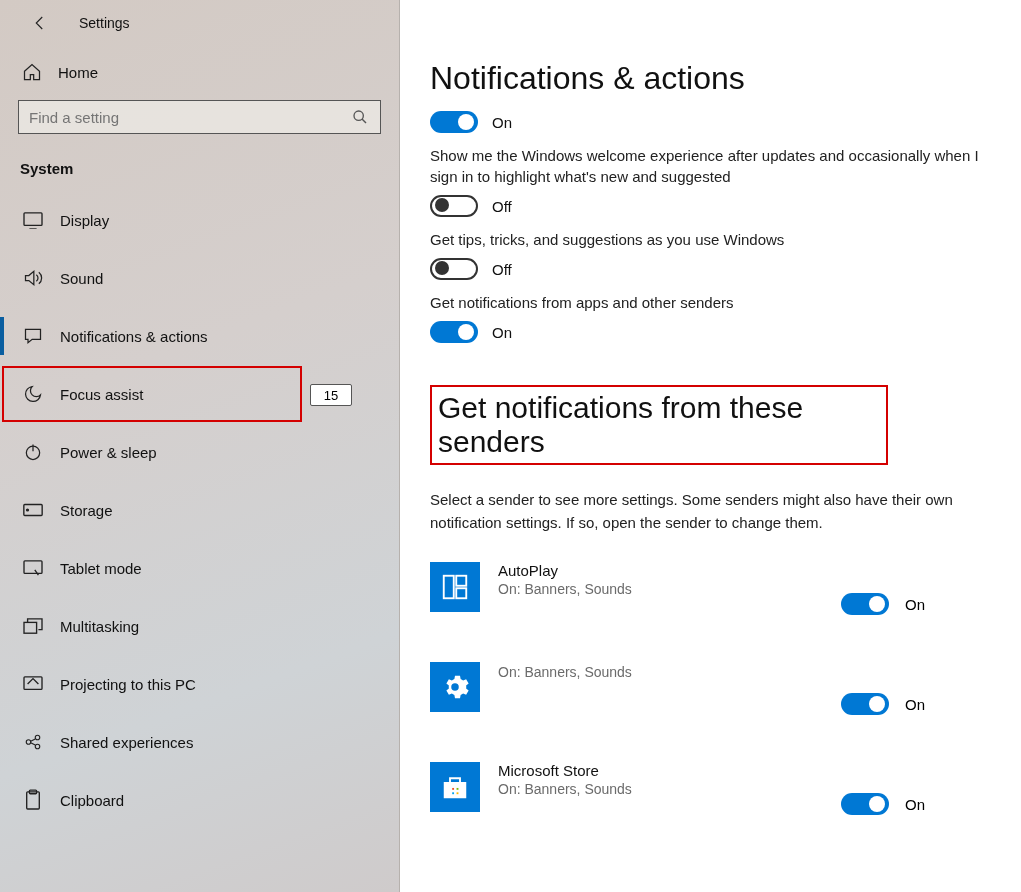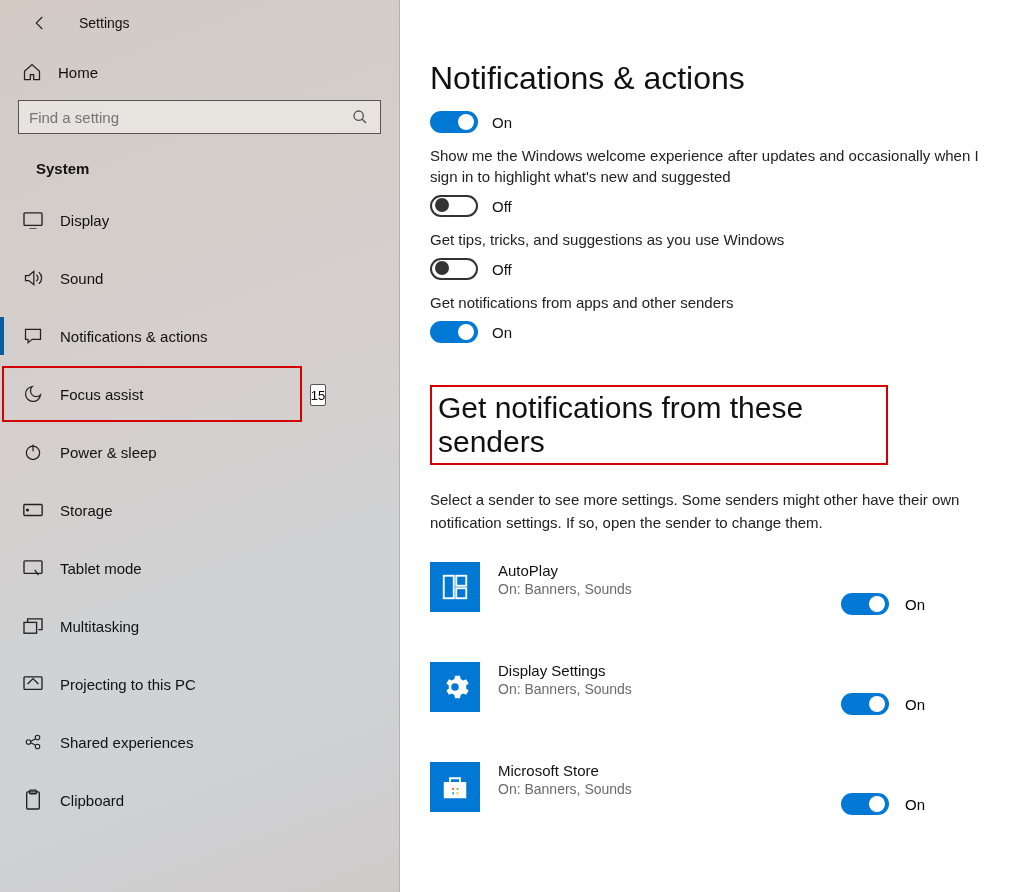--- a/index.html
+++ b/index.html
@@ -27,42 +27,42 @@
     margin: 0 18px 0 18px;
     height: 34px;
     border: 1px solid #555;
     background: rgba(235,232,228,0.8);
     display:flex; align-items:center;
     padding: 0 10px;
   }
   .search-input { flex:1; font-size: 15px; background: transparent; border:none; outline:none; color:#333;}
   .search-icon-slot { width: 20px; display:flex; justify-content:center; color:#555;}
 
-  .section-label { font-size: 15px; font-weight:600; color:#111; margin: 26px 0 14px 36px;}
+  .section-label { font-size: 15px; font-weight:600; color:#111; margin: 26px 0 14px 20px;}
 
   .nav-item {
     display:flex; align-items:center;
     height: 58px;
     padding-left: 20px;
     cursor:pointer;
     position:relative;
   }
   .nav-item .icon-slot { width: 26px; display:flex; justify-content:center; color:#222;}
   .nav-item .nav-label { margin-left: 14px; font-size:15px; color:#111; }
   .nav-item.active::before {
     content:"";
     position:absolute; left:0; top:10px; bottom:10px; width:4px; background:#0a5ea0;
   }
 
   .nav-highlight {
     position:absolute; left:2px; top:366px; width:300px; height:56px;
     border:2px solid #d40000; pointer-events:none;
   }
   .nav-highlight-badge {
-    position:absolute; left:310px; top:384px; width:16px; height:22px;
+    position:absolute; left:310px; top:384px; width:42px; height:22px;
     background:#fff; border:1px solid #555; border-radius:2px;
     font-size:13px; display:flex; align-items:center; justify-content:center;
     pointer-events:none;
   }
 
   
   .main {
     flex:1; height:100%; background:#fff; padding: 60px 40px 0 30px; overflow:hidden; position:relative;
   }
   .page-title { font-size: 32px; font-weight:400; color:#111; margin-bottom: 14px;}
@@ -264,21 +264,21 @@
       <div class="toggle on">
           <div class="knob"></div>
         </div>
       <span class="toggle-label">On</span>
     </div>
 
     <div class="section-frame">
       <div class="inner">Get notifications from these senders</div>
     </div>
 
-    <div class="sub-desc">Select a sender to see more settings. Some senders might other have their own notification settings. If so, open the sender to change them.</div>
+    <div class="sub-desc">Select a sender to see more settings. Some senders might also have their own notification settings. If so, open the sender to change them.</div>
 
     
     <div class="sender-row">
       <div class="sender-icon">
         <svg width="30" height="30" viewBox="0 0 24 24" fill="none" stroke="#fff" stroke-width="1.5">
             <rect x="3" y="3" width="8" height="18"></rect>
             <rect x="13" y="3" width="8" height="8"></rect>
             <rect x="13" y="13" width="8" height="8"></rect>
           </svg>
       </div>
@@ -295,21 +295,20 @@
     </div>
 
     <div class="sender-row" style="margin-top:16px">
       <div class="sender-icon">
         <svg width="30" height="30" viewBox="0 0 24 24" fill="#fff">
             <path d="M12 8a4 4 0 100 8 4 4 0 000-8zm9 4a7 7 0 00-.1-1.2l2-1.6-2-3.4-2.4 1a7 7 0 00-2-1.2L16 3h-4l-.5 2.6a7 7 0 00-2 1.2l-2.4-1-2 3.4 2 1.6A7 7 0 007 12c0 .4 0 .8.1 1.2l-2 1.6 2 3.4 2.4-1a7 7 0 002 1.2L12 21h4l.5-2.6a7 7 0 002-1.2l2.4 1 2-3.4-2-1.6c.1-.4.1-.8.1-1.2z" fill="#fff"></path>
             <circle cx="12" cy="12" r="3" fill="#0078d4"></circle>
           </svg>
       </div>
       <div class="sender-text">
-        <div class="sender-name">Display Settings</div>
         <div class="sender-sub">On: Banners, Sounds</div>
       </div>
       <div class="sender-toggle-col">
         <div class="toggle on">
             <div class="knob"></div>
           </div>
         <span class="toggle-label">On</span>
       </div>
     </div>
 

